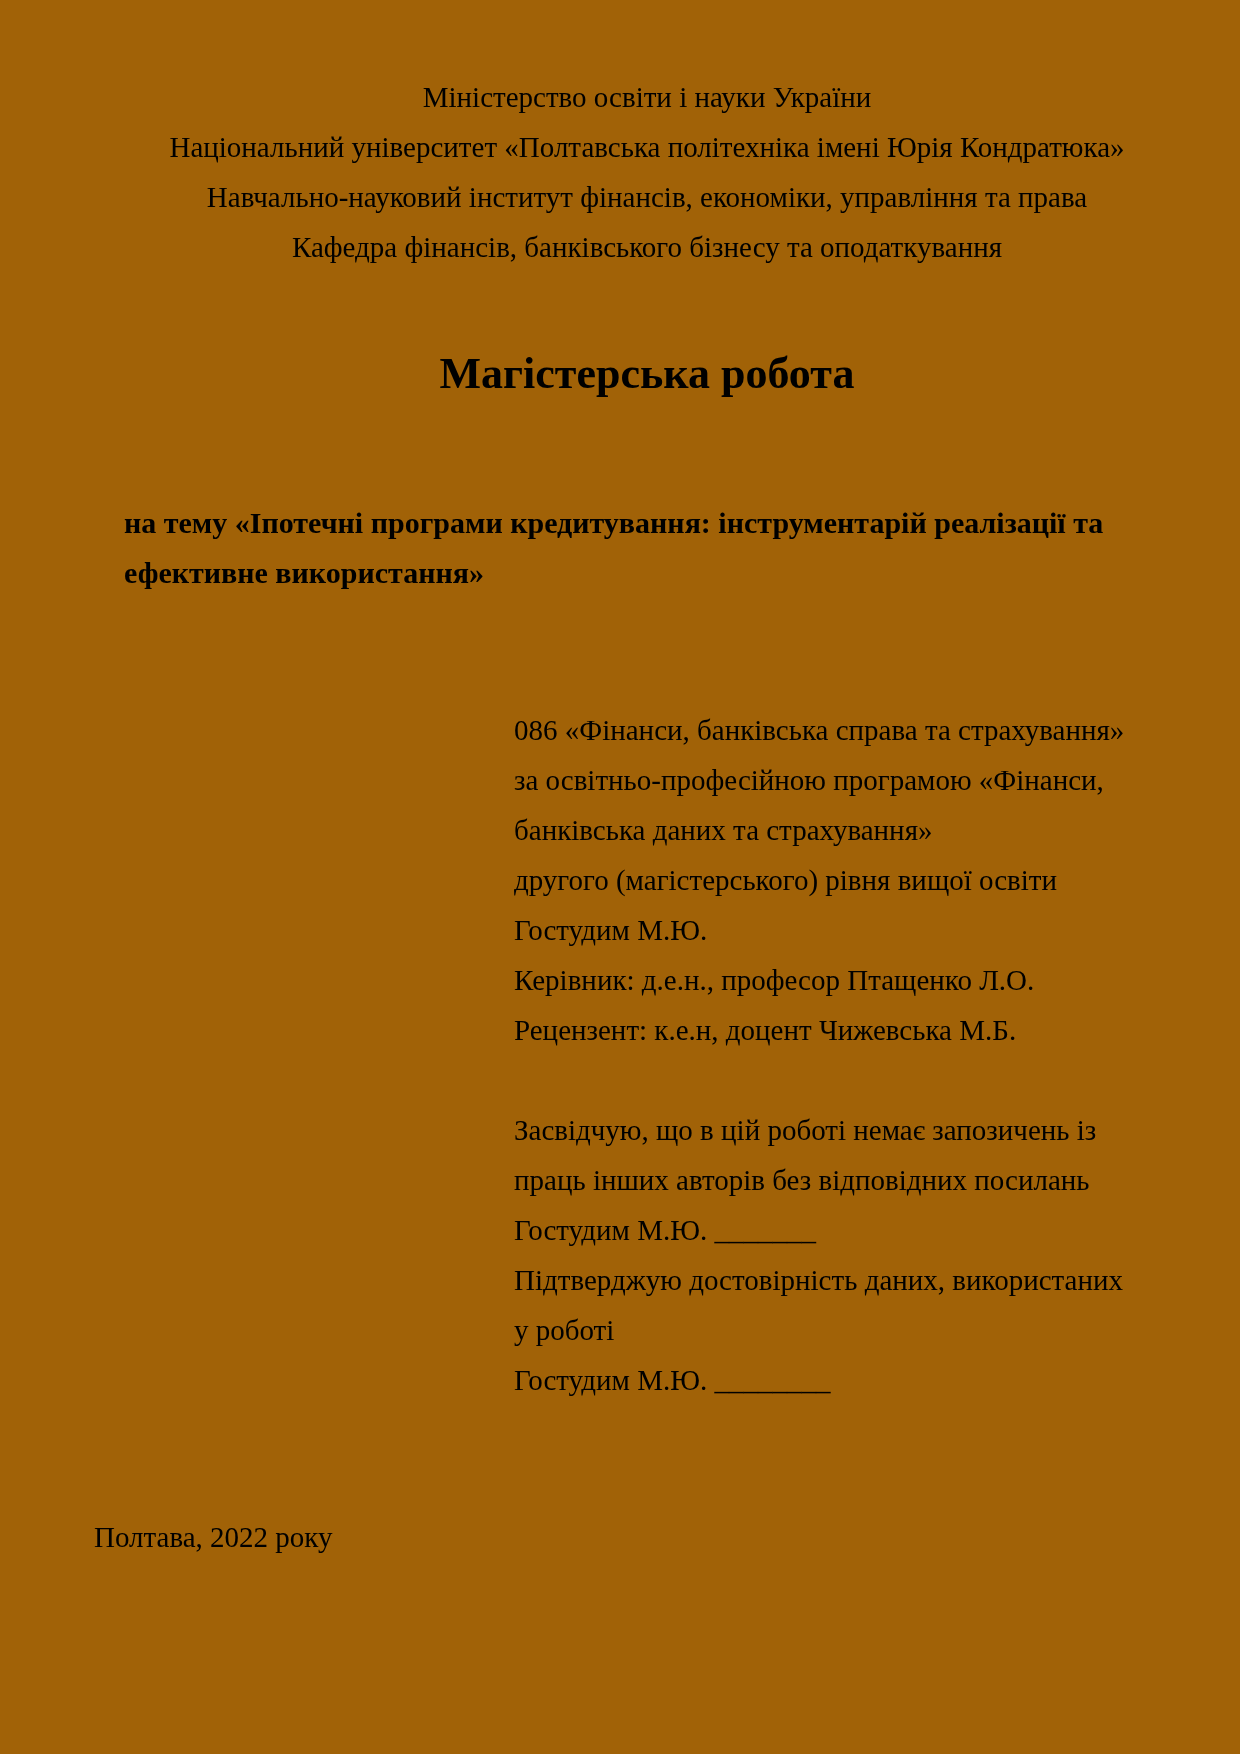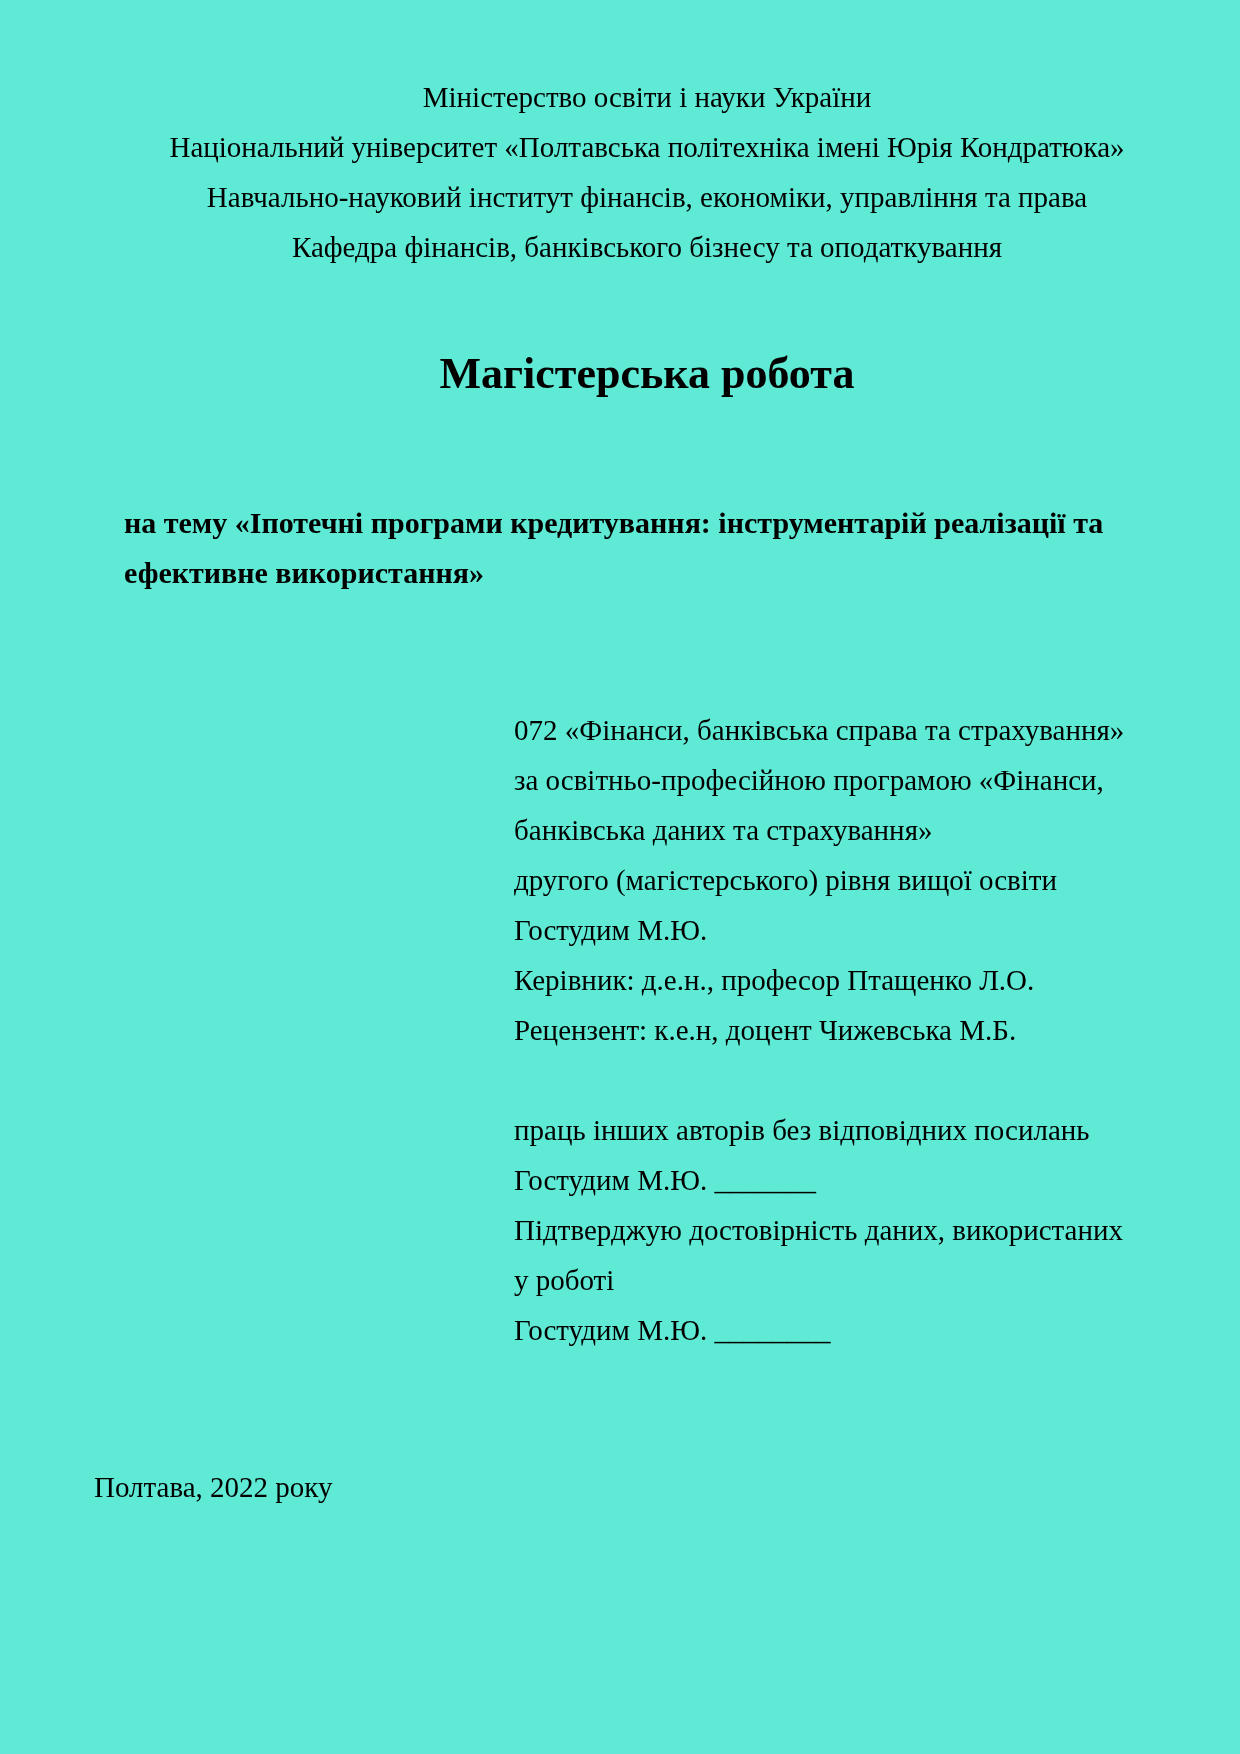--- a/index.html
+++ b/index.html
@@ -4,21 +4,21 @@
 <style>
   html, body {
     margin: 0;
     padding: 0;
     background: #ffffff;
   }
   .page {
     position: relative;
     width: 1240px;
     height: 1754px;
-    background: #5eead4;
+    background: #a16207;
     color: #000000;
     font-family: "Liberation Serif", "DejaVu Serif", serif;
     font-size: 29px;
     box-sizing: border-box;
     padding: 72px 40px 12px 94px;
     overflow: hidden;
   }
   .header-block .line {
     line-height: 50px;
     text-align: center;
@@ -66,30 +66,31 @@
     <div class="line">Національний університет «Полтавська політехніка імені Юрія Кондратюка»</div>
     <div class="line">Навчально-науковий інститут фінансів, економіки, управління та права</div>
     <div class="line">Кафедра фінансів, банківського бізнесу та оподаткування</div>
   </div>
 
   <div class="title">Магістерська робота</div>
 
   <div class="theme">на тему «Іпотечні програми кредитування: інструментарій реалізації та ефективне використання»</div>
 
   <div class="details-block">
-    <div class="line">072 «Фінанси, банківська справа та страхування»</div>
+    <div class="line">086 «Фінанси, банківська справа та страхування»</div>
     <div class="line">за освітньо-професійною програмою «Фінанси,</div>
     <div class="line">банківська даних та страхування»</div>
     <div class="line">другого (магістерського) рівня вищої освіти</div>
     <div class="line">Гостудим М.Ю.</div>
     <div class="line">Керівник: д.е.н., професор Птащенко Л.О.</div>
     <div class="line">Рецензент: к.е.н, доцент Чижевська М.Б.</div>
   </div>
 
   <div class="declaration-block">
+    <div class="line">Засвідчую, що в цій роботі немає запозичень із</div>
     <div class="line">праць інших авторів без відповідних посилань</div>
     <div class="line">Гостудим М.Ю. _______</div>
     <div class="line">Підтверджую достовірність даних, використаних</div>
     <div class="line">у роботі</div>
     <div class="line">Гостудим М.Ю. ________</div>
   </div>
 
   <div class="footer-line">Полтава, 2022 року</div>
 
 </div>

